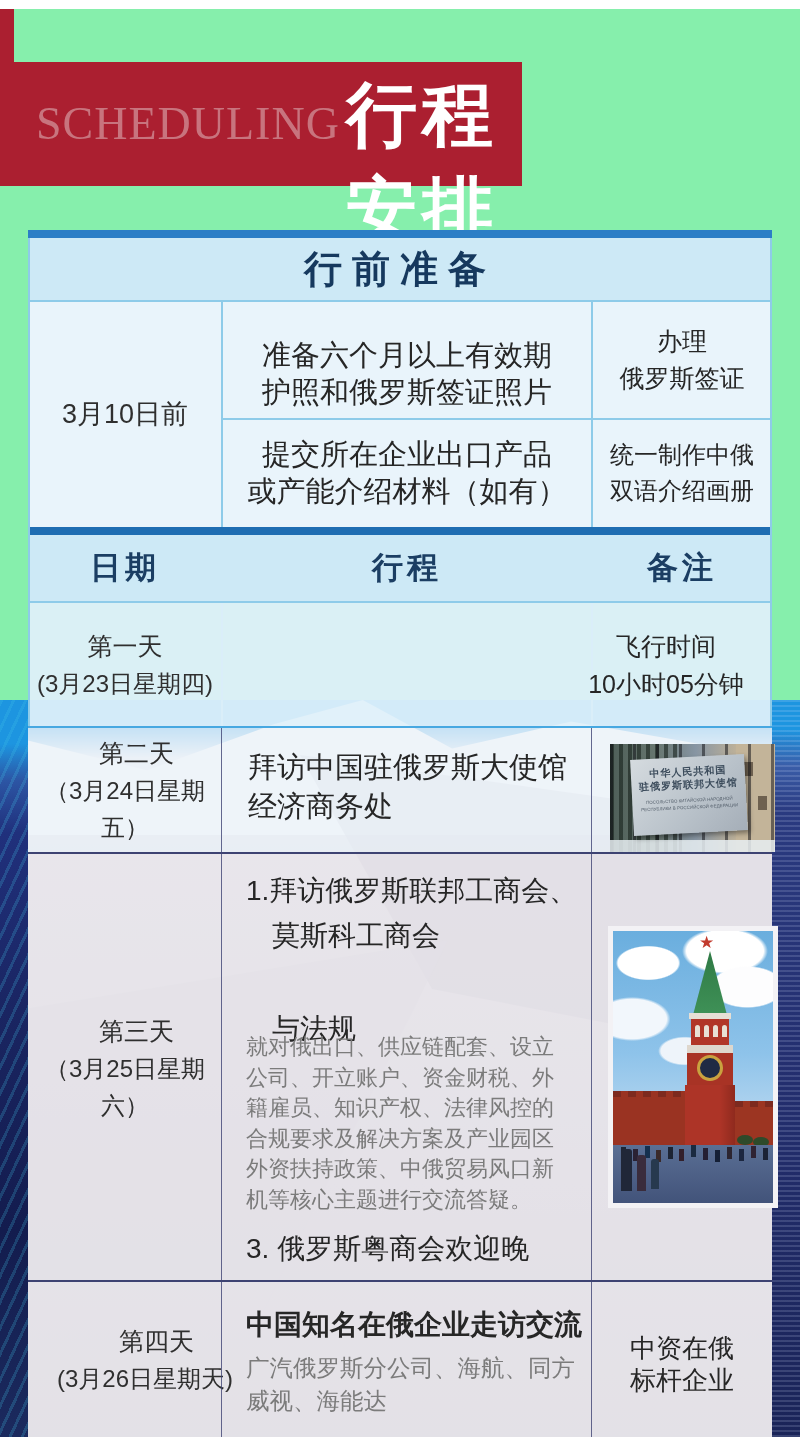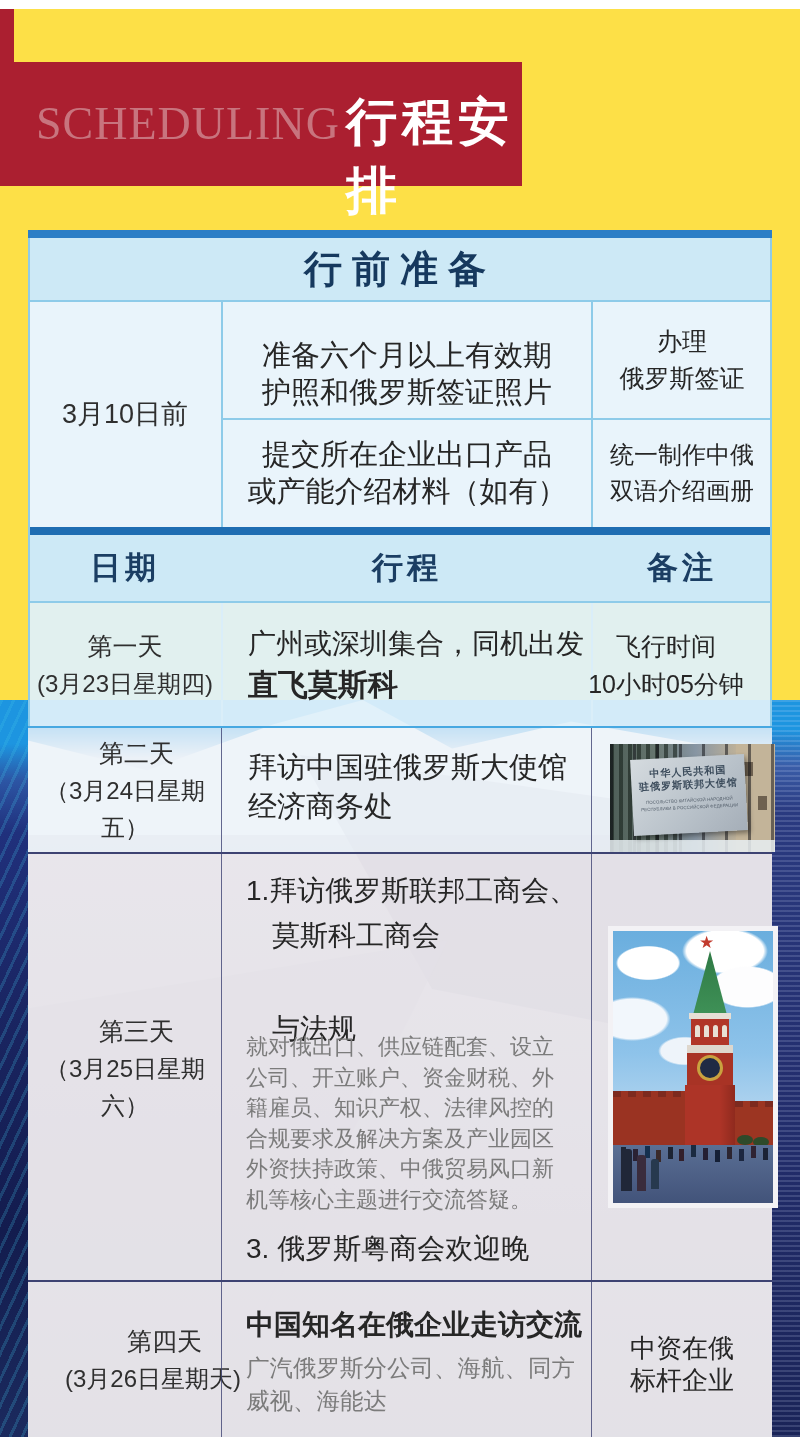--- a/index.html
+++ b/index.html
@@ -1,17 +1,17 @@
 <!DOCTYPE html>
 <html><head>
 <meta charset="utf-8">
 <style>
   html,body{margin:0;padding:0;}
   body{width:800px;font-family:"Liberation Sans","DejaVu Sans",sans-serif;}
-  .canvas{position:relative;width:800px;height:1437px;background:#fde047;overflow:hidden;}
+  .canvas{position:relative;width:800px;height:1437px;background:#86efac;overflow:hidden;}
   .abs{position:absolute;}
   .ml{white-space:pre-line;}
   .nowrap{white-space:nowrap;}
 
   
   .art{left:0;top:700px;width:800px;height:737px;
        background:linear-gradient(180deg,#1d95e0 0px,#1d95e0 22px,#e9e7ec 58px,#dcd8de 150px,#d5d1d8 420px,#cbc7cf 737px);}
   .ridge-white{left:28px;top:0;width:744px;height:135px;background:#f4f3f6;
        clip-path:polygon(0 30%,16% 52%,33% 18%,45% 0,57% 36%,73% 16%,100% 42%,100% 100%,0 100%);}
   .shade1{left:300px;top:55px;width:472px;height:300px;background:#c6c1ca;opacity:.55;
@@ -23,21 +23,21 @@
        linear-gradient(178deg,#1d95e0 0%,#1d95e0 6%,#2c55a4 11%,#20307c 18%,#1a2562 42%,#131c4e 72%,#1b2a5e 100%);}
   .art-right{left:772px;top:0;width:28px;height:737px;
        background:repeating-linear-gradient(0deg,rgba(220,230,255,.16) 0 2px,transparent 2px 5px),
        linear-gradient(182deg,#1d95e0 0%,#1d95e0 4%,#3a5da8 9%,#2a3a80 15%,#232e6e 52%,#1a2458 100%);}
 
   
   .white-top{left:0;top:0;width:800px;height:9px;background:#ffffff;}
   .red-bar{left:0;top:9px;width:14px;height:53px;background:#ab1f30;}
   .banner{left:0;top:62px;width:522px;height:124px;background:#ab1f30;display:flex;align-items:baseline;padding-left:36px;box-sizing:border-box;}
   .banner .en{font-family:"Liberation Serif","DejaVu Serif",serif;font-size:46px;color:#c8747e;letter-spacing:1px;line-height:124px;}
-  .banner .zh{font-family:"Liberation Serif","DejaVu Serif",serif;font-size:51px;font-weight:700;color:#ffffff;letter-spacing:5px;margin-left:6px;}
+  .banner .zh{font-family:"Liberation Serif","DejaVu Serif",serif;font-size:71px;font-weight:700;color:#ffffff;letter-spacing:5px;margin-left:6px;}
 
   
   .band-top{left:28px;top:230px;width:744px;height:8px;background:#2b7ec6;}
   .prep-title{left:28px;top:238px;width:744px;height:62px;background:#cde9f6;
        display:flex;align-items:center;justify-content:center;
        font-family:"Liberation Serif","DejaVu Serif",serif;font-size:38px;font-weight:700;color:#16395e;letter-spacing:10px;}
   .prep-block{left:28px;top:300px;width:744px;height:227px;background:#e9f4fb;}
   .top-frame{left:28px;top:238px;width:744px;height:488px;border-left:2px solid #8ecbe9;border-right:2px solid #8ecbe9;box-sizing:border-box;pointer-events:none;}
   .vline-light{width:2px;background:#8ecbe9;}
   .hline-light{height:2px;background:#8ecbe9;}
@@ -68,21 +68,21 @@
   .vline-navy{width:1px;background:rgba(62,68,116,.8);}
   .daycol{flex-direction:column;color:#2f2f2f;}
   .daycol .l1{font-size:25px;line-height:37px;margin-left:23px;}
   .daycol .l2{font-size:24px;line-height:37px;}
   .day2-c1{left:28px;top:732px;width:194px;height:116px;}
   .day2-c2{left:248px;top:748px;width:360px;font-size:29px;line-height:39px;color:#262626;}
   .day3-c1{left:28px;top:1008px;width:194px;height:120px;}
   .item{left:246px;width:360px;font-size:28px;color:#262626;}
   .item.ind{left:272px;}
   .detail{left:246px;top:1032px;width:322px;font-size:22px;line-height:30.5px;color:#7b7b7b;}
-  .day4-c1{left:28px;top:1304px;width:234px;height:112px;padding-left:8px;}
+  .day4-c1{left:28px;top:1304px;width:234px;height:112px;}
   .day4-title{left:246px;top:1306px;width:360px;font-size:28px;font-weight:700;color:#262626;}
   .day4-sub{left:246px;top:1352px;width:334px;font-size:23.5px;line-height:33px;color:#7b7b7b;}
   .day4-c3{left:592px;top:1308px;width:180px;height:112px;font-size:26px;line-height:32px;color:#262626;}
 
   
   .photo-embassy{left:610px;top:744px;width:165px;height:108px;overflow:hidden;
        background:linear-gradient(90deg,#4e5e58 0%,#67766f 28%,#8795a3 52%,#c0b298 78%,#a9a28f 100%);}
   .emb-trees{left:0;top:0;width:70px;height:108px;
        background:repeating-linear-gradient(90deg,rgba(18,28,22,.55) 0 4px,transparent 4px 9px);}
   .emb-bldg{left:126px;top:0;width:39px;height:108px;background:#c3b499;}
@@ -170,24 +170,20 @@
   <div class="abs hdr-row"></div>
   <div class="abs cellflex hdr-cell" style="left:28px;width:194px;">日期</div>
   <div class="abs cellflex hdr-cell" style="left:222px;width:370px;">行程</div>
   <div class="abs cellflex hdr-cell" style="left:592px;width:180px;">备注</div>
 
   <div class="abs day1-row"></div>
   <div class="abs cellflex day1-c1">
     <div class="l1">第一天</div>
     <div class="l2">(3月23日星期四)</div>
   </div>
-  <div class="abs day1-c2">
-    <div class="l1 nowrap">广州或深圳集合，同机出发</div>
-    <div class="l2 nowrap">直飞莫斯科</div>
-  </div>
   <div class="abs cellflex day1-c3 ml">飞行时间
 10小时05分钟</div>
   <div class="abs blue-line"></div>
 
   <div class="abs day2-row"></div>
   <div class="abs cellflex daycol day2-c1">
     <div class="l1">第二天</div>
     <div class="l2">（3月24日星期五）</div>
   </div>
   <div class="abs day2-c2 ml">拜访中国驻俄罗斯大使馆

